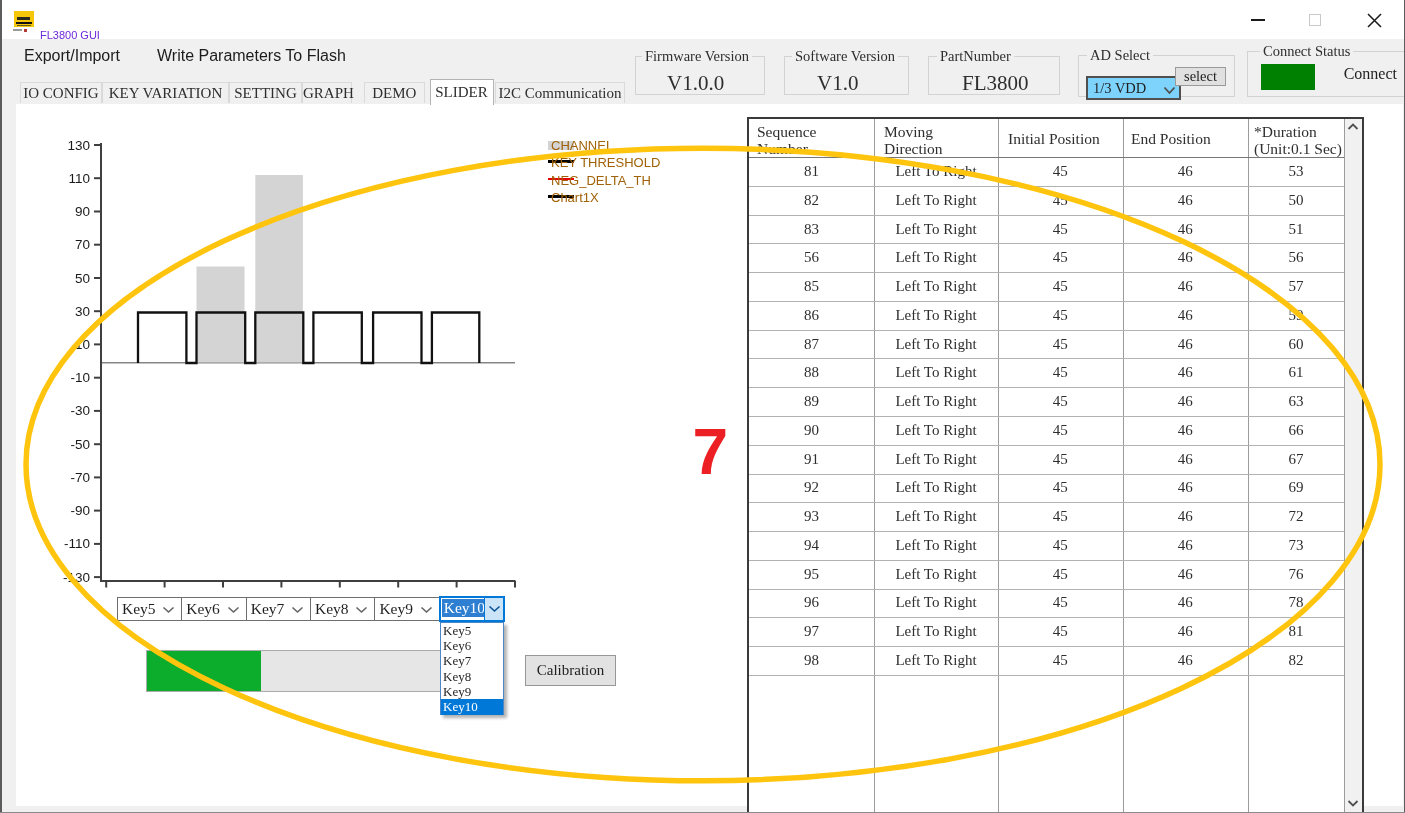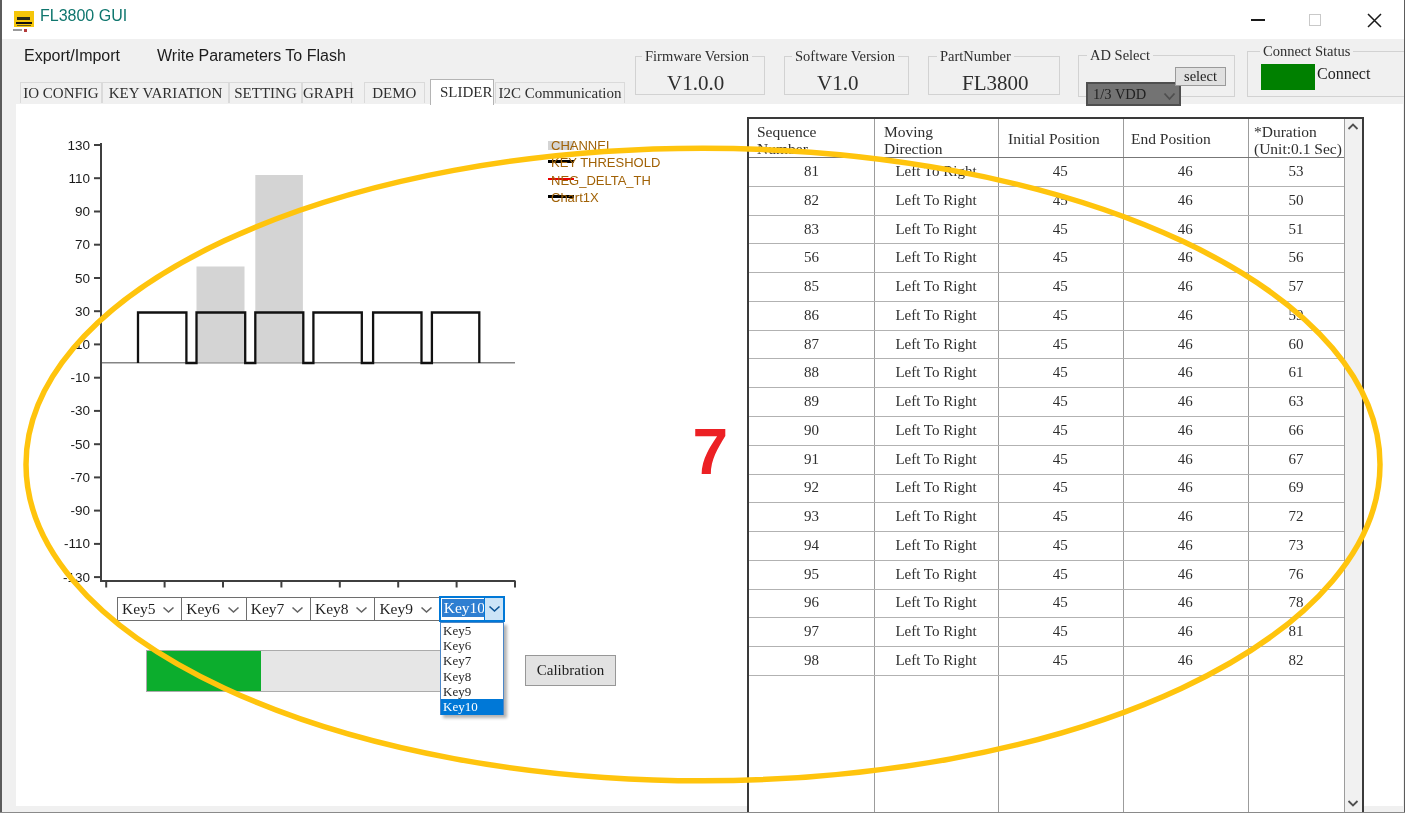--- a/index.html
+++ b/index.html
@@ -1,31 +1,31 @@
 <!DOCTYPE html>
 <html><head><meta charset="utf-8">
 <style>
 * {margin:0;padding:0;box-sizing:border-box}
 html,body {width:1405px;height:813px;overflow:hidden}
 body {position:relative;background:#f0f0f0;font-family:"Liberation Sans",sans-serif}
 
 #titlebar {position:absolute;left:0;top:0;width:1405px;height:39px;background:#fff}
 #ticon {position:absolute;left:14px;top:11px;width:20px;height:16px;background:#F5C60A}
-#ttext {position:absolute;left:40px;top:8px;font-size:16px;line-height:15px;color:#0f766e}
+#ttext {position:absolute;left:40px;top:28px;font-size:11px;line-height:15px;color:#6d28d9}
 
 #frameL {position:absolute;left:0;top:0;width:2px;height:813px;background:#5c5c5c;z-index:80}
 #frameR {position:absolute;right:0;top:0;width:1.5px;height:813px;background:#5c5c5c;z-index:80}
 #frameB {position:absolute;left:0;bottom:0;width:1405px;height:1px;background:#8a8a8a;z-index:80}
 
 .menuitem {position:absolute;top:47px;height:18px;line-height:18px;font-size:16px;font-weight:400;color:#1c1c1c;white-space:nowrap}
 
 .tab {position:absolute;top:82px;height:21px;background:#f0f0f0;border:1px solid #dadada;border-bottom:none;
  font-family:"Liberation Serif",serif;font-size:15px;color:#2e2e2e;text-align:center;line-height:20px;white-space:nowrap}
 .tabsel {position:absolute;top:79px;height:26px;background:#fff;border:1px solid #b4b4b4;border-bottom:none;
- font-family:"Liberation Serif",serif;font-size:15px;color:#2e2e2e;text-align:right;line-height:24px;z-index:3;white-space:nowrap}
+ font-family:"Liberation Serif",serif;font-size:15px;color:#2e2e2e;text-align:center;line-height:24px;z-index:3;white-space:nowrap}
 
 #client {position:absolute;left:16px;top:104px;width:1387px;height:702px;background:#fff}
 
 .gb {position:absolute;border:1px solid #d2d2d2;font-family:"Liberation Serif",serif}
 .gb .lbl {position:absolute;top:-9px;background:#f0f0f0;font-size:14.5px;color:#2e2e2e;padding:0 3px;white-space:nowrap}
 .gb .val {position:absolute;font-size:21px;color:#2e2e2e;white-space:nowrap}
 
 #chart {position:absolute;left:0;top:0;z-index:2}
 #chart line {stroke:#3f3f3f;stroke-width:2}
 #chart text {font-family:"Liberation Sans",sans-serif;font-size:13.5px;fill:#1a1a1a;text-anchor:end}
@@ -104,32 +104,32 @@
 <div class="gb" style="left:784px;top:56px;width:125px;height:39px">
  <div class="lbl" style="left:7px">Software Version</div>
  <div class="val" style="left:32px;top:14px">V1.0</div>
   </div>
 <div class="gb" style="left:928px;top:56px;width:132px;height:39px">
  <div class="lbl" style="left:8px">PartNumber</div>
  <div class="val" style="left:33px;top:14px">FL3800</div>
   </div>
 <div class="gb" style="left:1078px;top:55px;width:157px;height:42px">
  <div class="lbl" style="left:8px">AD Select</div>
- <div style="position:absolute;left:7px;top:26px;width:95px;height:24px;background:#737373;border:2px solid #4f4f4f">
+ <div style="position:absolute;left:7px;top:20px;width:95px;height:24px;background:#7dd3fc;border:2px solid #4f4f4f">
    <span style="position:absolute;left:5px;top:2px;font-size:14.5px;color:#1f1f1f">1/3 VDD</span>
    <svg style="position:absolute;right:3px;top:8px" width="13" height="9" viewBox="0 0 13 9">
         <path d="M1.5 1.5 L6.5 7 L11.5 1.5" fill="none" stroke="#4f4f4f" stroke-width="1.8"></path>
       </svg>
  </div>
  <div style="position:absolute;left:96px;top:11px;width:51px;height:19px;background:#e0e0e0;border:1px solid #9a9a9a;text-align:center;font-size:14.5px;color:#1f1f1f;line-height:17px">select</div>
 </div>
 <div class="gb" style="left:1247px;top:51px;width:174px;height:46px">
  <div class="lbl" style="left:12px">Connect Status</div>
  <div style="position:absolute;left:13px;top:12px;width:54px;height:26px;background:#008000"></div>
- <div style="position:absolute;left:69px;top:13px;width:80px;text-align:left;font-size:16px;color:#1f1f1f">Connect</div>
+ <div style="position:absolute;left:69px;top:13px;width:80px;text-align:right;font-size:16px;color:#1f1f1f">Connect</div>
 </div>
 
 <svg id="chart" width="760" height="813" viewBox="0 0 760 813">
  <line x1="101" y1="143" x2="101" y2="582"></line>
  <line x1="100" y1="581" x2="515.5" y2="581"></line>
  <line x1="94" y1="145.0" x2="101" y2="145.0"></line>
     <text x="90" y="149.5">130</text>
     <line x1="94" y1="178.2" x2="101" y2="178.2"></line>
     <text x="90" y="182.7">110</text>
     <line x1="94" y1="211.5" x2="101" y2="211.5"></line>

